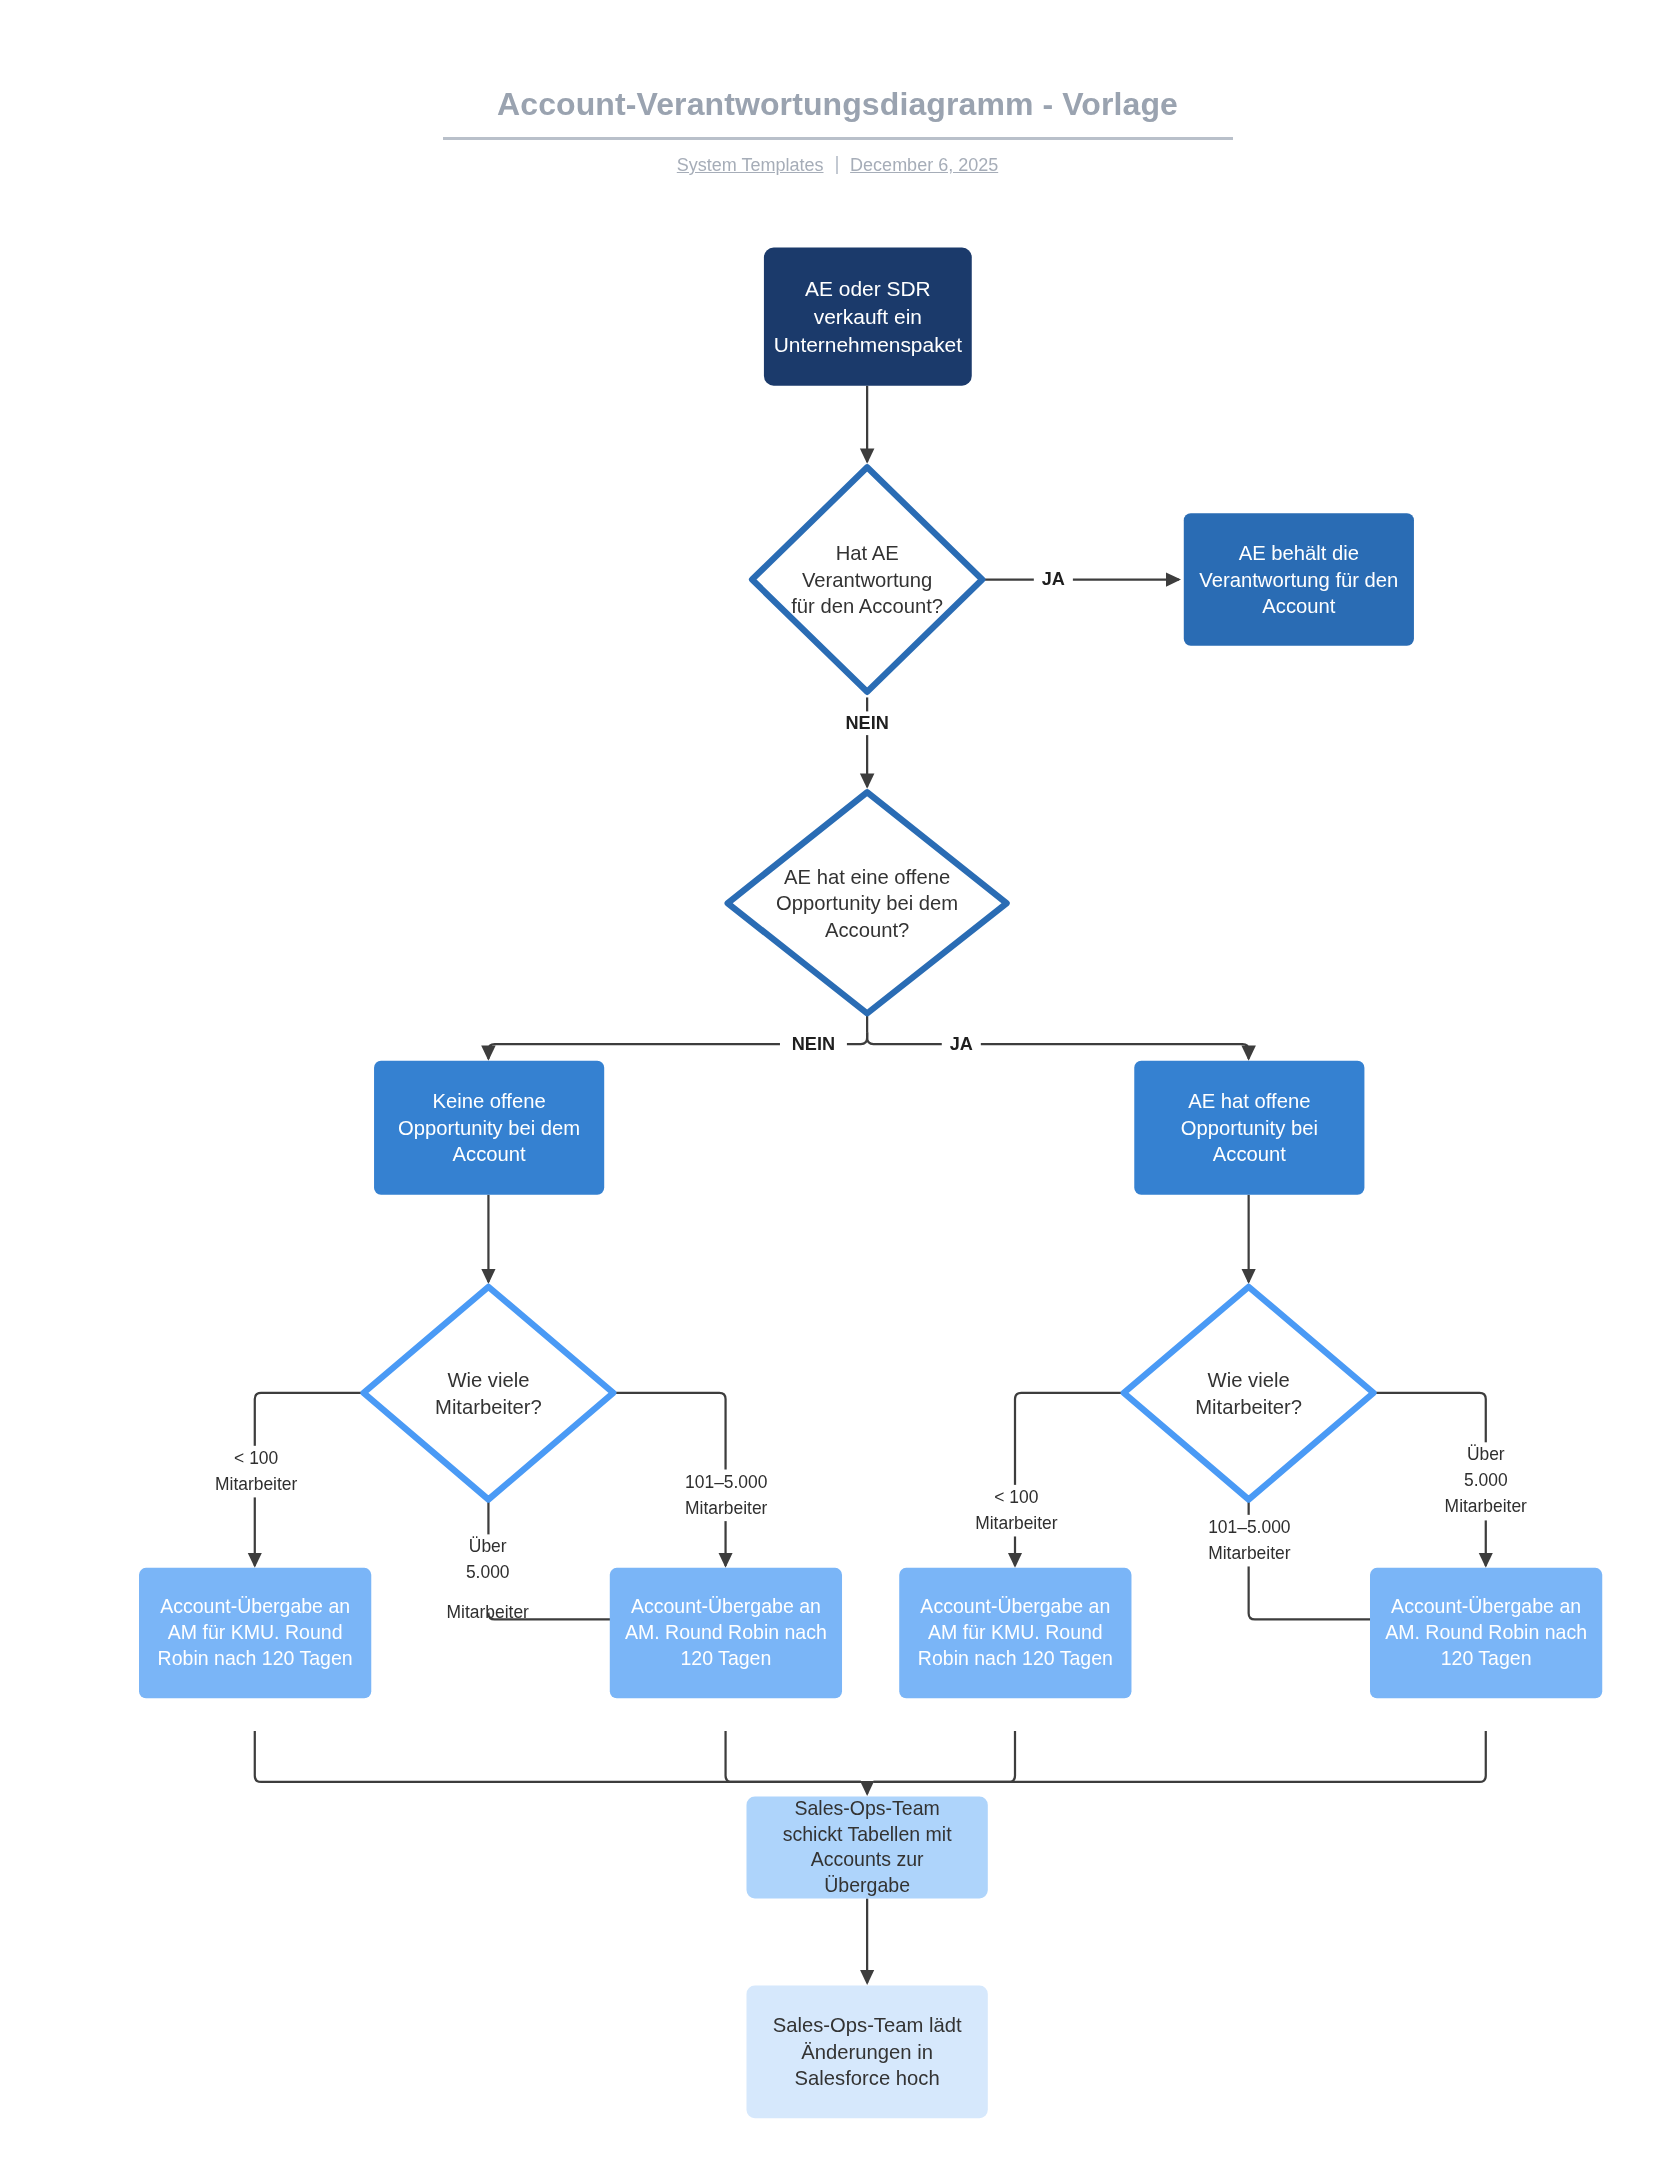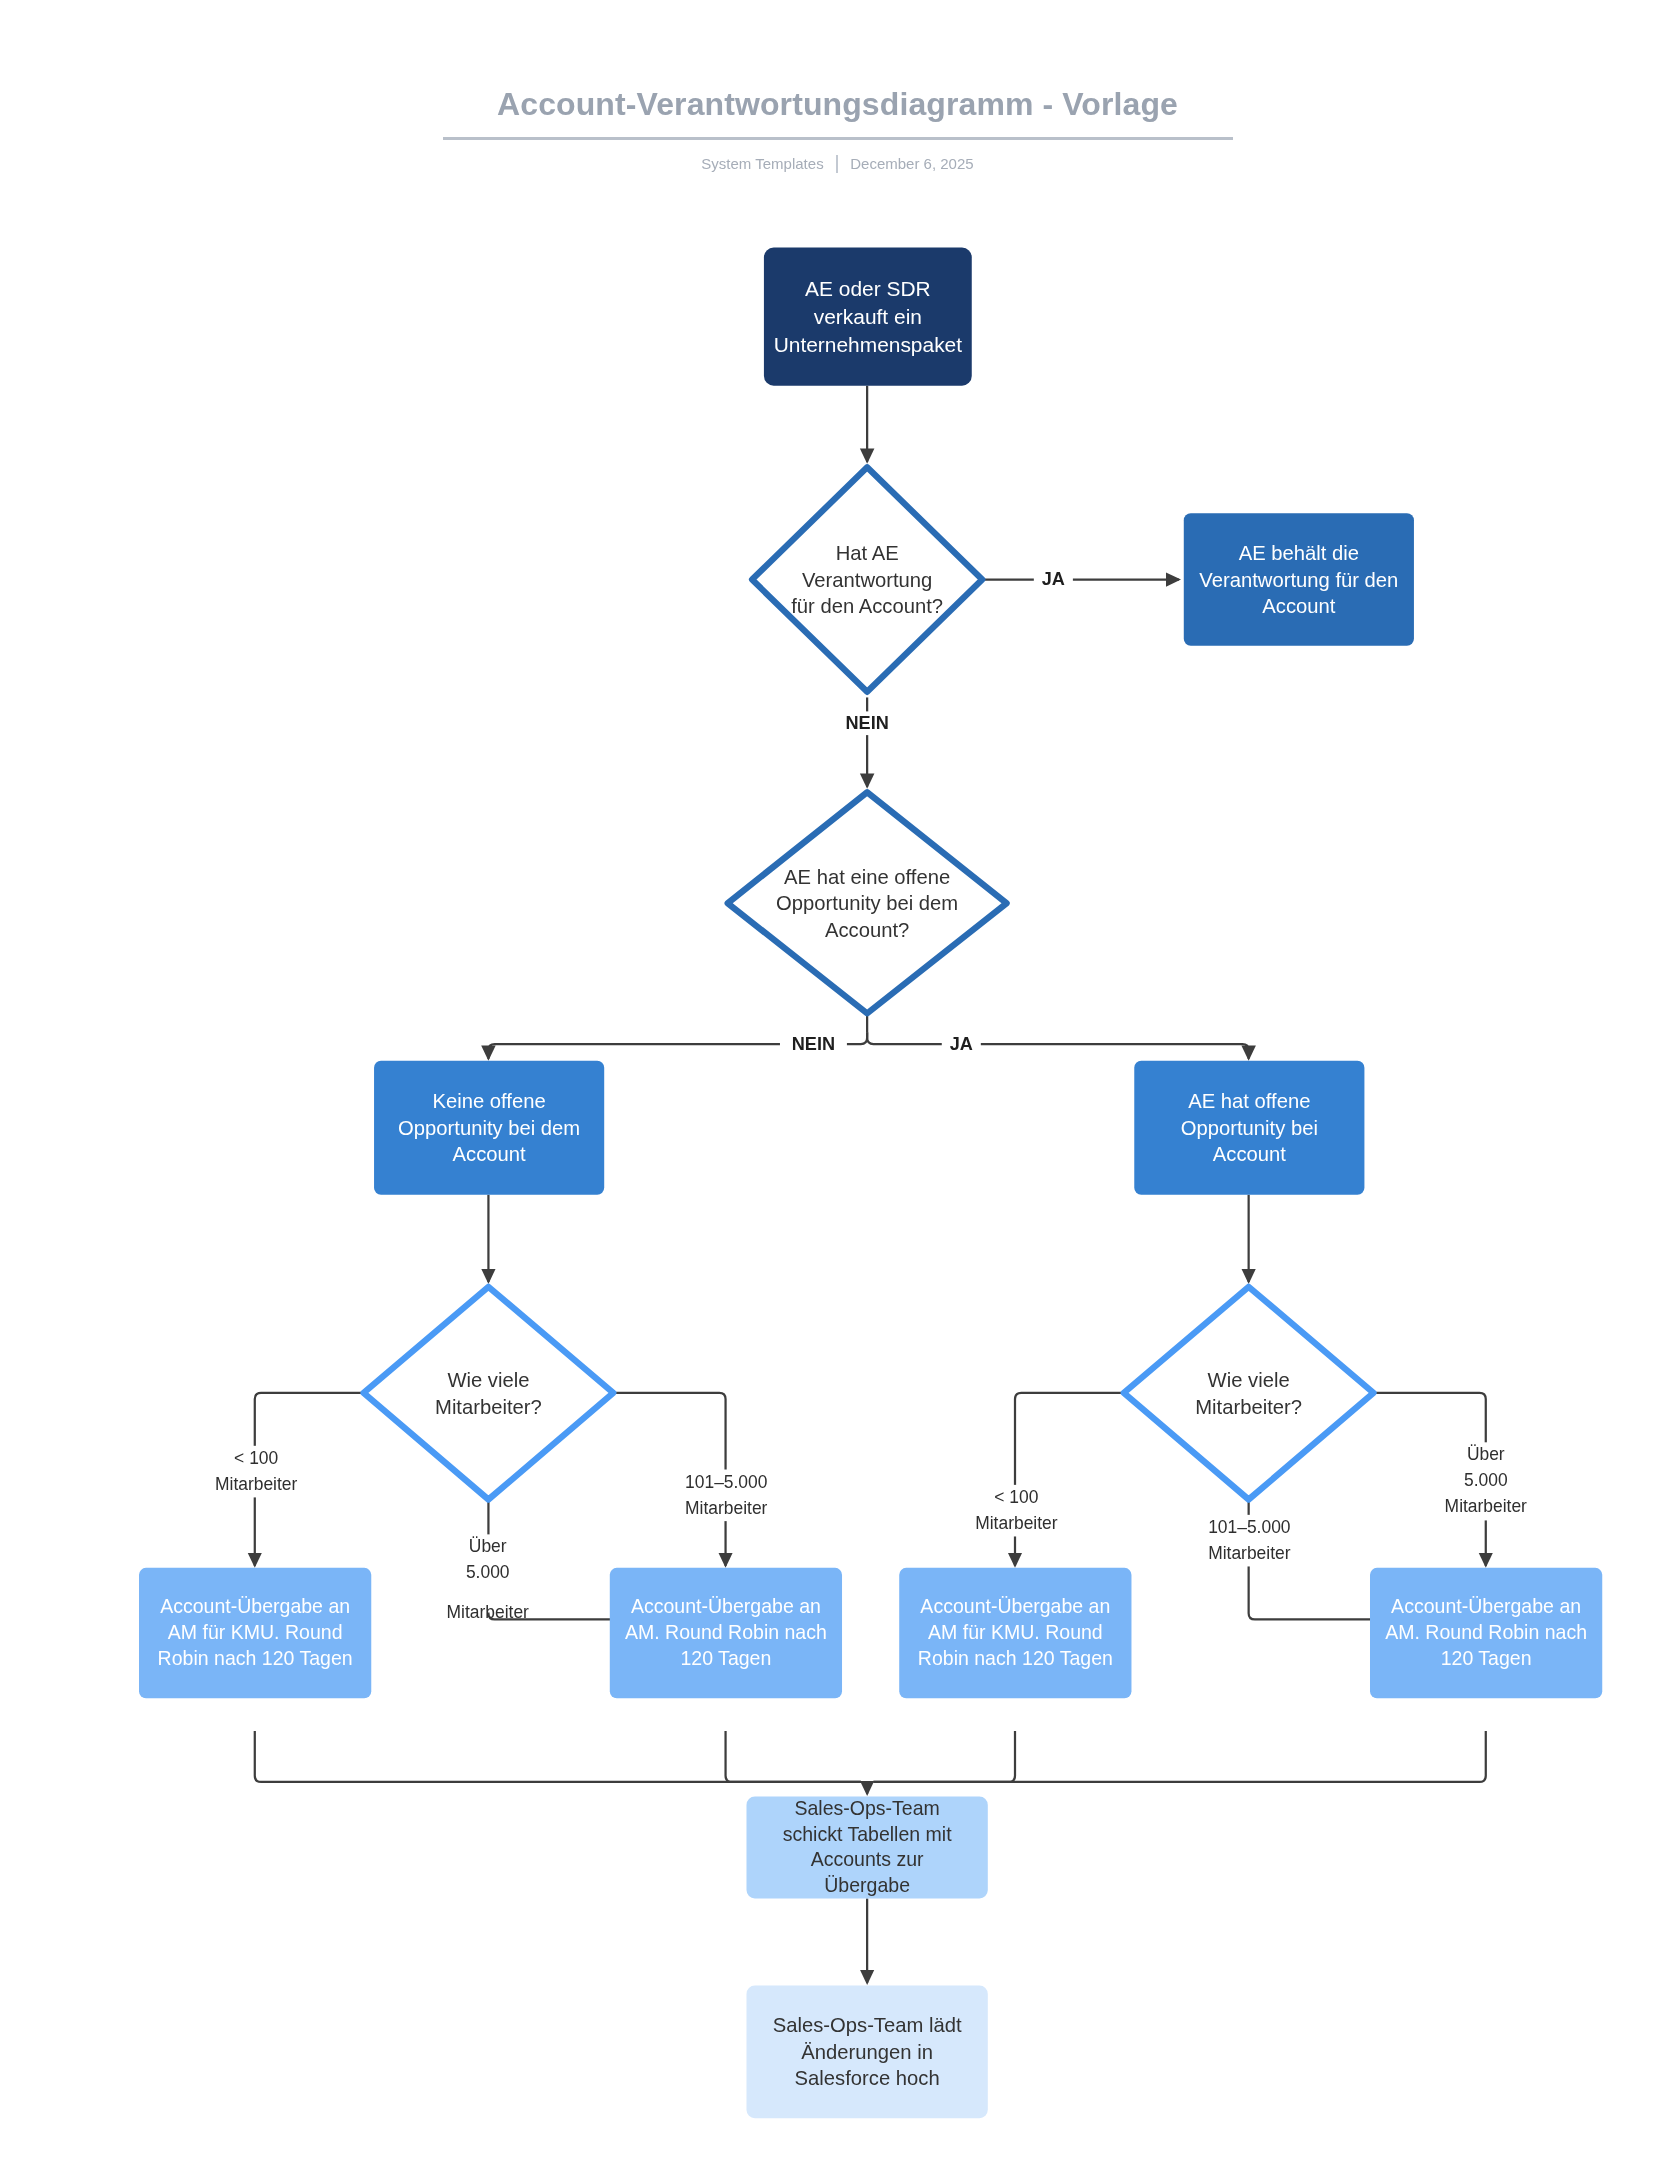--- a/index.html
+++ b/index.html
@@ -35,26 +35,27 @@
     display: block;
   }
   .title-rule {
     width: 790px;
     height: 2.1px;
     background: #b9c0ca;
     margin: 15.3px auto 0 auto;
   }
   .subline {
     margin-top: 15.3px;
-    font-size: 15px;
+    font-size: 18px;
     color: #a6adb8;
     display: flex;
     align-items: center;
     justify-content: center;
     gap: 12.6px;
+    text-decoration: underline;
   }
   .subline .sep {
     display: inline-block;
     width: 1.4px;
     height: 18px;
     background: #c3c9d2;
   }
 
   
   #flow-canvas {

